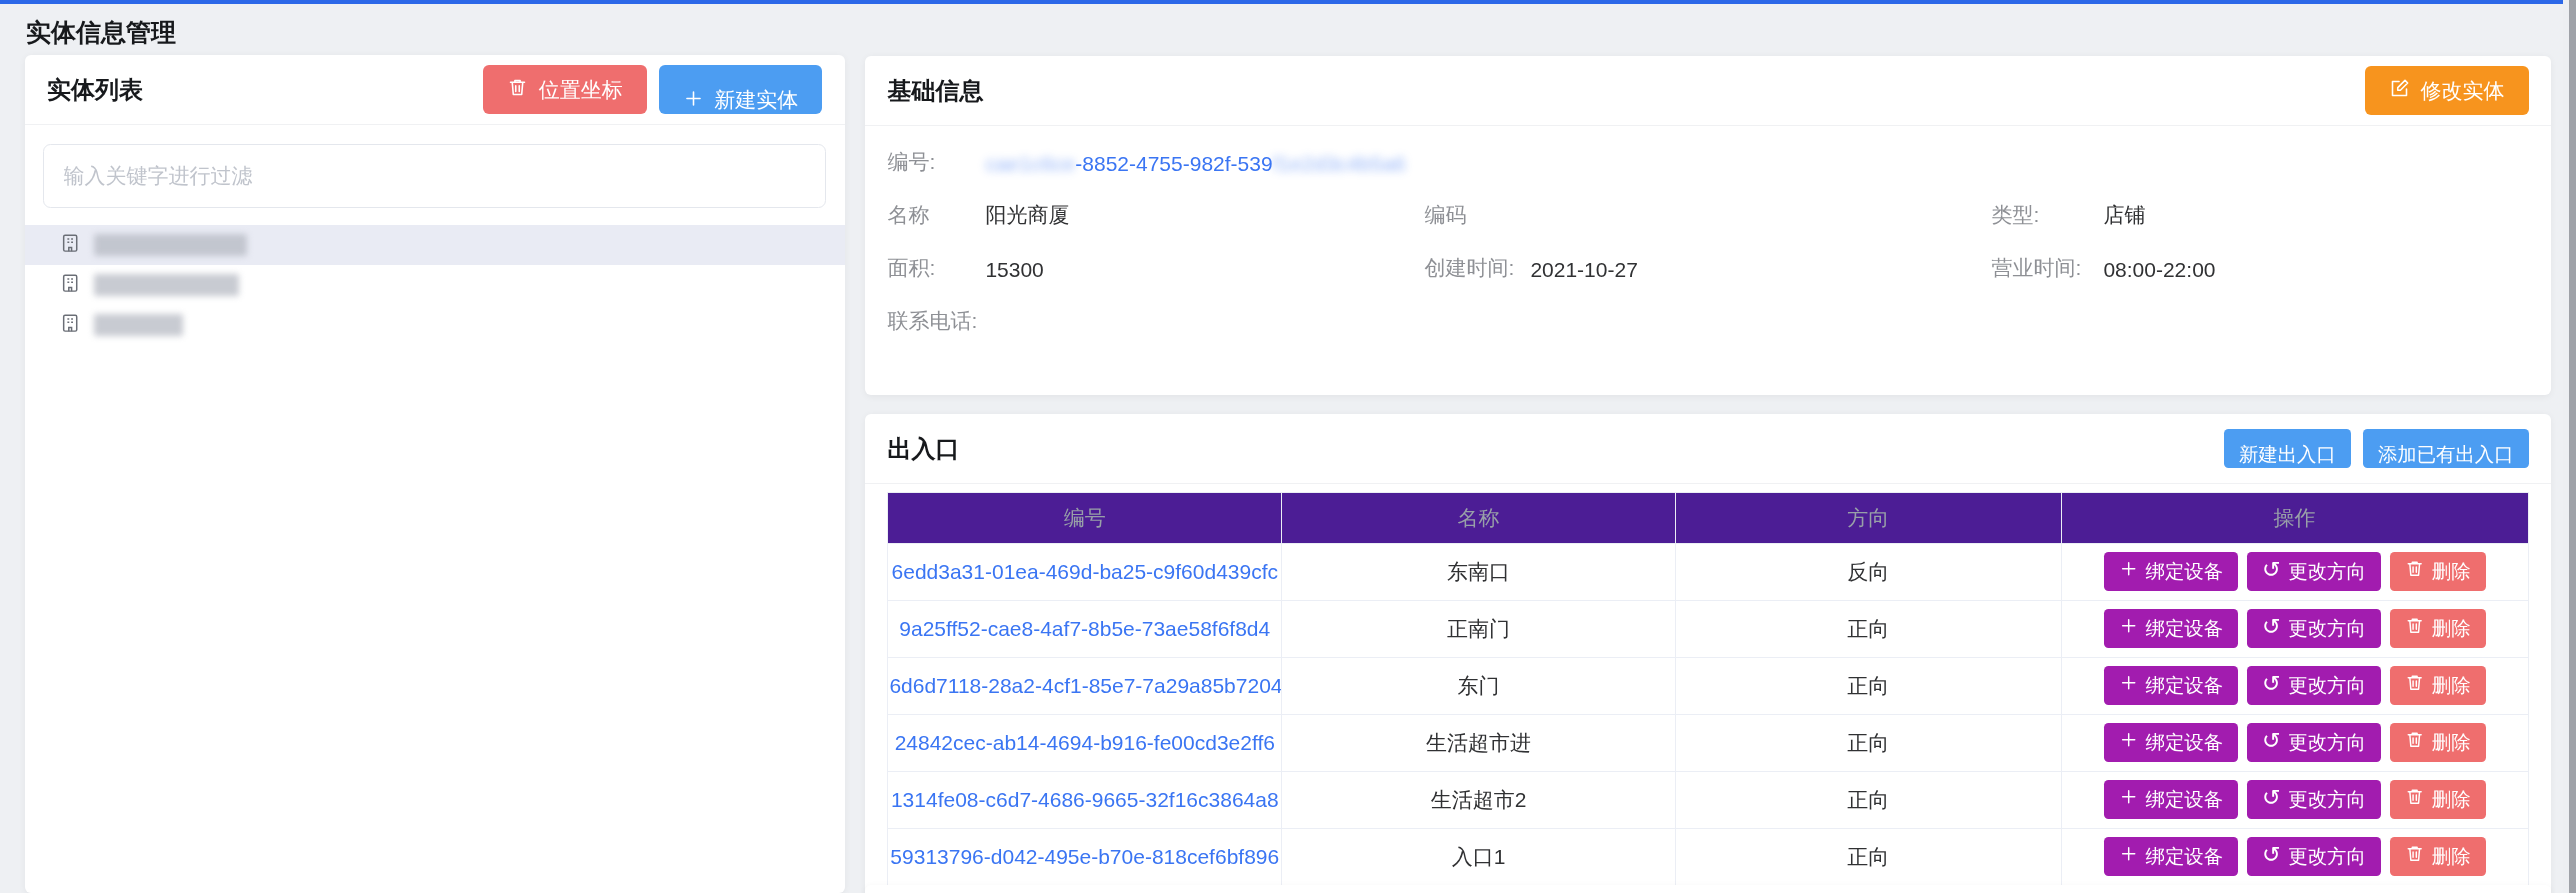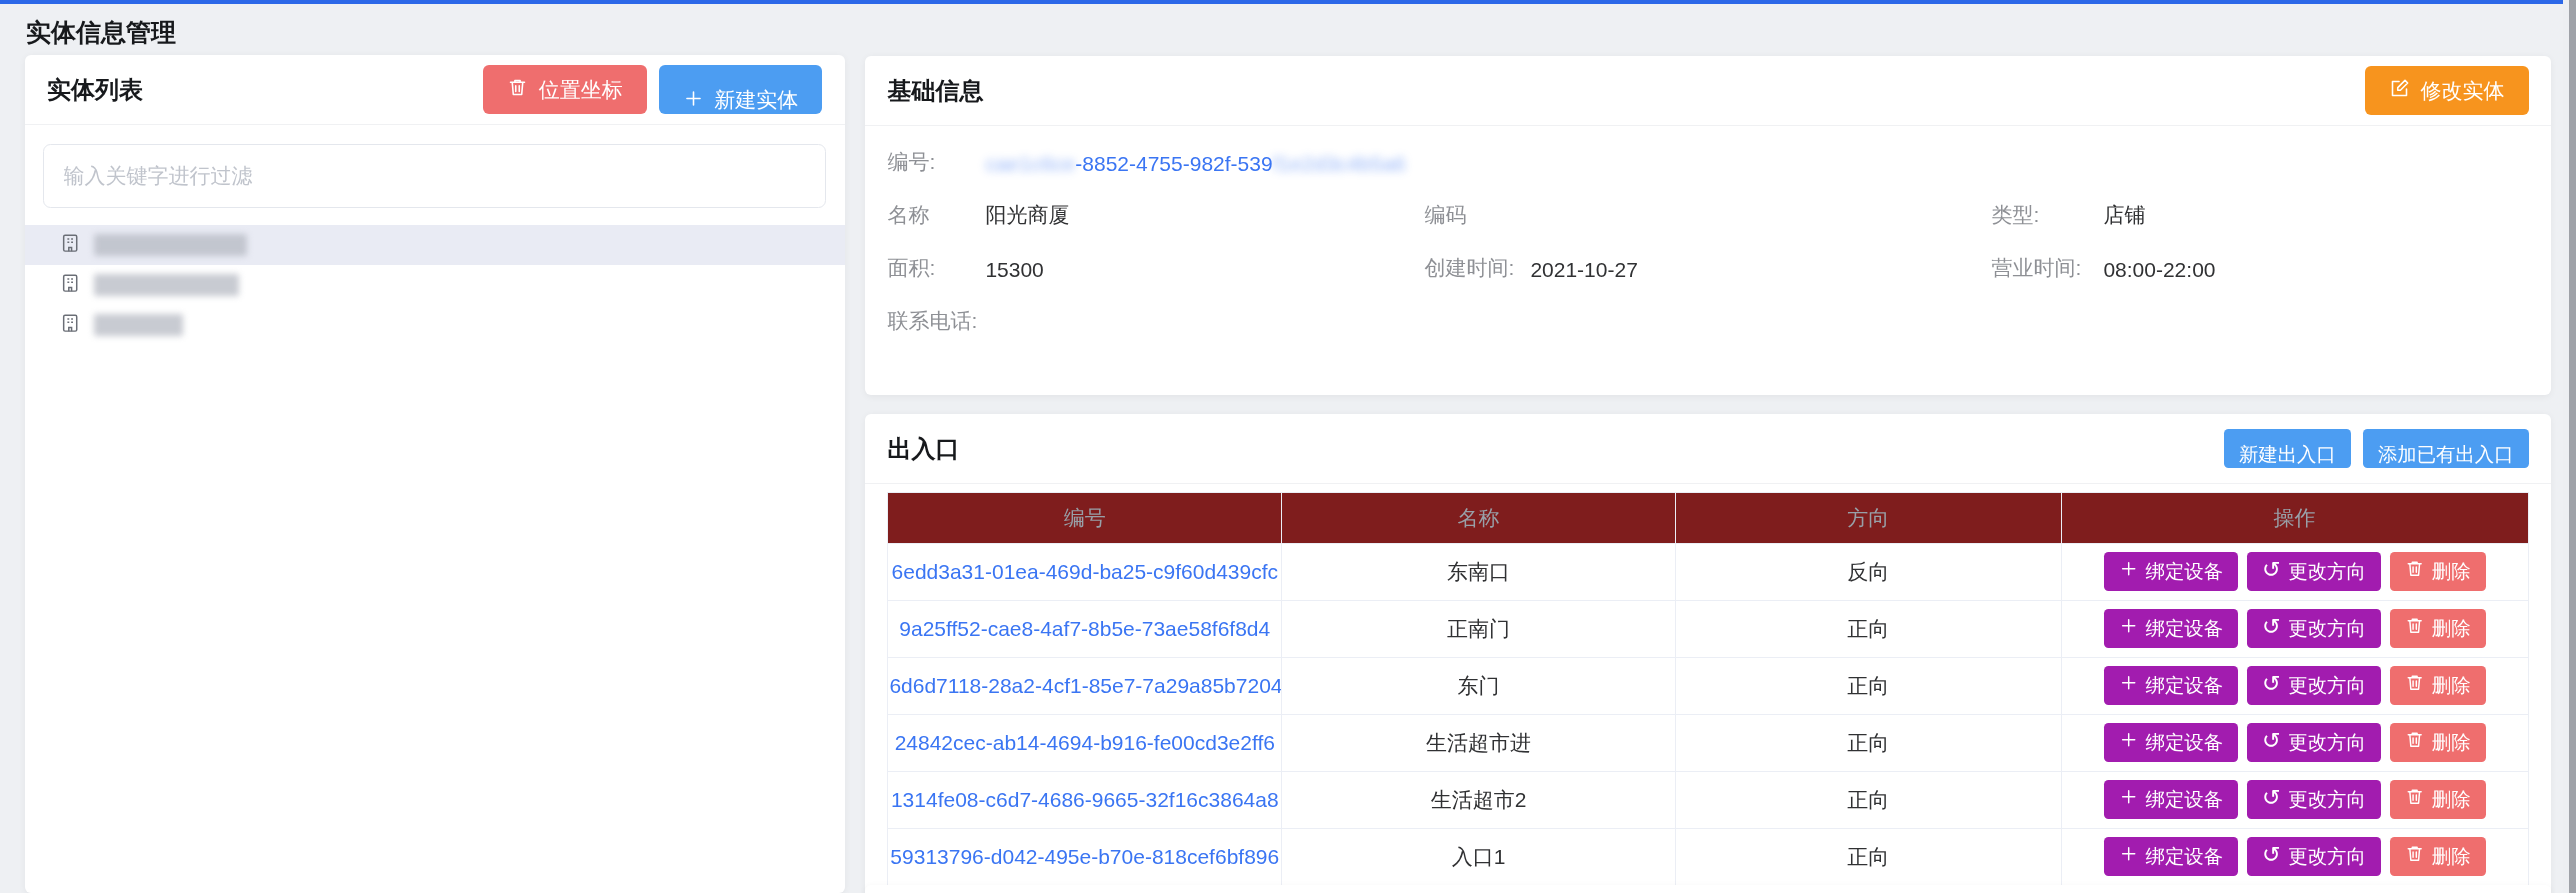--- a/index.html
+++ b/index.html
@@ -61,21 +61,21 @@
   .info-value{color:#303133;font-size:21px;white-space:nowrap;}
   .link-blue{color:#3a75f3;text-decoration:none;font-size:21px;}
   .blurseg{filter:blur(4.5px);opacity:.55;}
   .clear-link{margin-left:10.4px;font-weight:bold;cursor:pointer;}
 
   
   .table-wrap{padding:7.5px 22.4px 0;}
   table{width:100%;border-collapse:collapse;table-layout:fixed;}
   th{
     height:48px;font-weight:400;color:#98a0a8;font-size:21px;text-align:center;
-    border:0.7px solid #ebeef5;background:#7f1d1d;
+    border:0.7px solid #ebeef5;background:#4c1d95;
   }
   td{
     height:54px;border:0.7px solid #ebeef5;text-align:center;font-size:21px;color:#303133;
     overflow:hidden;white-space:nowrap;
   }
   .col-id{width:24%;} .col-name{width:24%;} .col-dir{width:23.5%;} .col-ops{width:28.5%;}
   td a.id-link{color:#3a75f3;text-decoration:none;cursor:pointer;}
   .ops-cell{display:flex;align-items:center;justify-content:center;gap:9px;height:54px;}
   .rot{font-size:22.4px;line-height:1;transform:translateY(-0.7px);}
 

